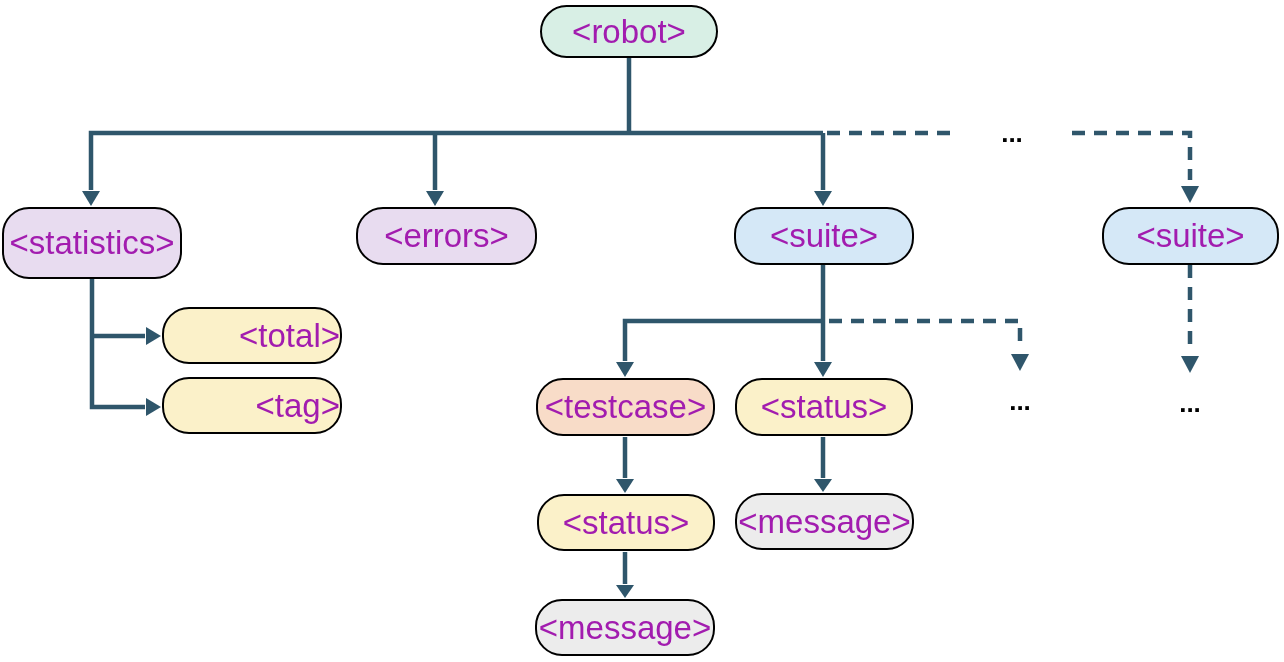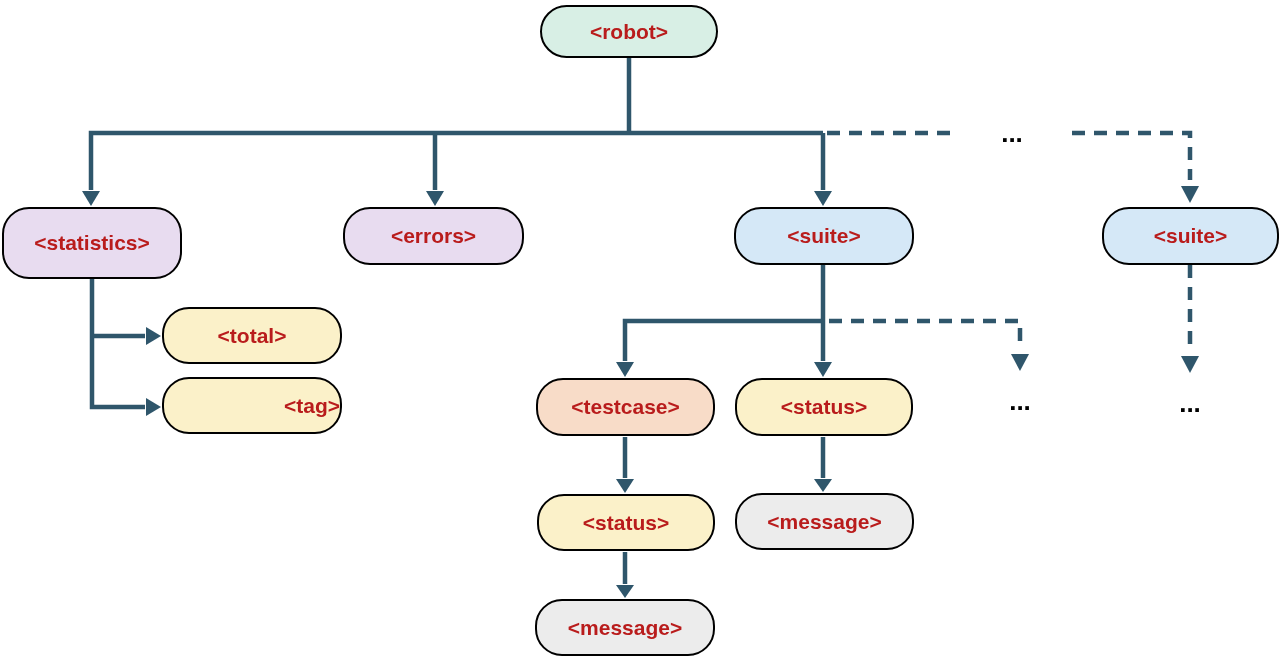--- a/index.html
+++ b/index.html
@@ -10,21 +10,21 @@
   }
   .stage { position: absolute; left: 0; top: 0; width: 1284px; height: 662px; }
   svg.edges { position: absolute; left: 0; top: 0; }
   .solid  { fill: none; stroke: var(--line); stroke-width: 4.5px; }
   .dashed { fill: none; stroke: var(--line); stroke-width: 4.5px; stroke-dasharray: 13 9; }
   .head   { fill: var(--line); stroke: none; }
   .node {
     position: absolute; box-sizing: border-box;
     border: 2px solid #000000; border-radius: 27px;
     display: flex; align-items: center; justify-content: center;
-    font-size: 21px; color: #b91c1c; white-space: nowrap; font-weight: bold;
+    font-size: 33px; color: #a21caf; white-space: nowrap;
   }
   .dots {
     position: absolute; width: 64px; height: 34px;
     display: flex; align-items: flex-end; justify-content: center;
     font-size: 26px; font-weight: 700; color: #000000; line-height: 1;
   }
 </style>
 </head>
 <body>
 
@@ -67,33 +67,33 @@
   </svg>
 
   <div class="node" style="left: 540px; top: 5px; width: 178px; height: 53px; background-color: rgb(216, 239, 229);">
     <span>&lt;robot&gt;</span>
   </div>
 
   <div class="node" style="left: 2px; top: 207px; width: 180px; height: 72px; background-color: rgb(232, 220, 240);">
     <span>&lt;statistics&gt;</span>
   </div>
 
-  <div class="node" style="left: 343px; top: 207px; width: 181px; height: 58px; background-color: rgb(232, 220, 240);">
+  <div class="node" style="left: 356px; top: 207px; width: 181px; height: 58px; background-color: rgb(232, 220, 240);">
     <span>&lt;errors&gt;</span>
   </div>
 
   <div class="node" style="left: 734px; top: 207px; width: 180px; height: 58px; background-color: rgb(213, 232, 247);">
     <span>&lt;suite&gt;</span>
   </div>
 
   <div class="node" style="left: 1102px; top: 207px; width: 177px; height: 58px; background-color: rgb(213, 232, 247);">
     <span>&lt;suite&gt;</span>
   </div>
 
-  <div class="node" style="left: 162px; top: 307px; width: 180px; height: 57px; background-color: rgb(251, 241, 201);">
+  <div class="node" style="left: 162px; top: 307px; width: 180px; height: 57px; background-color: rgb(251, 241, 201); justify-content: flex-end;">
     <span>&lt;total&gt;</span>
   </div>
 
   <div class="node" style="left: 162px; top: 377px; width: 180px; height: 57px; background-color: rgb(251, 241, 201); justify-content: flex-end;">
     <span>&lt;tag&gt;</span>
   </div>
 
   <div class="node" style="left: 536px; top: 378px; width: 179px; height: 58px; background-color: rgb(248, 220, 200);">
     <span>&lt;testcase&gt;</span>
   </div>

